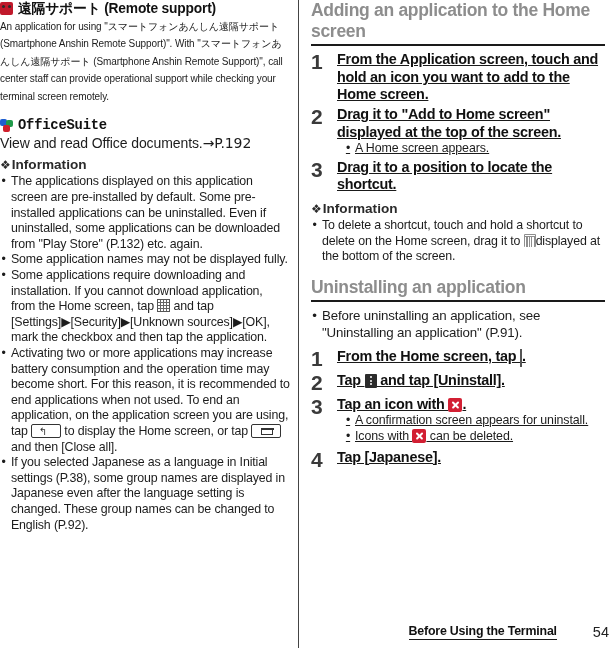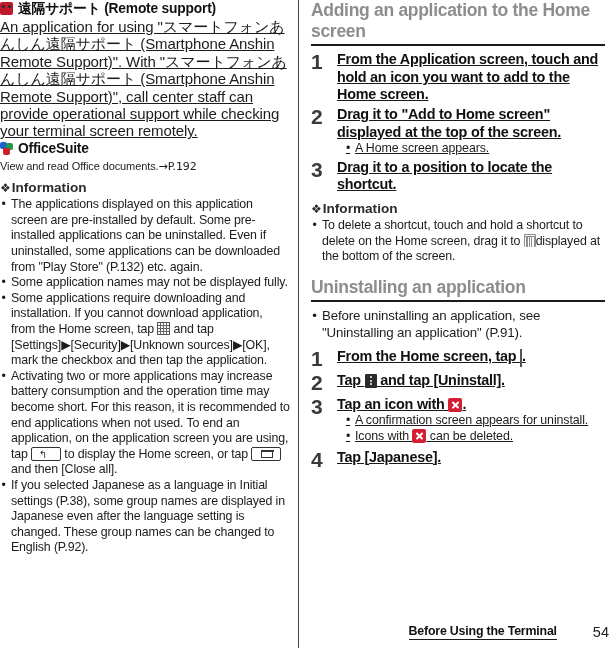--- a/index.html
+++ b/index.html
@@ -17,27 +17,27 @@
   }
   .col{
     box-sizing:border-box;
     position:relative;
   }
   .col-left{width:298px;padding:0 8px 0 0;}
   .col-right{width:311px;padding:0 4px 0 12px;border-left:1px solid #444;}
 
   
   .para{
-    font-size:11px;
+    font-size:14px;
     line-height:17.4px;
     color:#1c1c1c;
     margin:0;
     letter-spacing:-0.1px;
   }
-  .para.jp{font-size:15px;text-decoration:underline;}
+  .para.jp{font-size:10px;}
 
   .app-title{
     display:flex;align-items:center;gap:5px;
     font-size:13.8px;font-weight:bold;color:#111;
     margin:0 0 1px 0;
     line-height:17px;
   }
   .app-title .label{letter-spacing:-0.2px;}
 
   
@@ -196,21 +196,21 @@
 <div class="page">
 
   <div class="col col-left">
 
     <div class="app-title">
       <span class="ico ico-remote"></span>
       <span class="label">遠隔サポート (Remote support)</span>
     </div>
     <p class="para jp">An application for using "スマートフォンあんしん遠隔サポート (Smartphone Anshin Remote Support)". With "スマートフォンあんしん遠隔サポート (Smartphone Anshin Remote Support)", call center staff can provide operational support while checking your terminal screen remotely.</p>
 
-    <div class="app-title" style="margin-top:0;">
+    <div class="app-title" style="margin-top:12px;font-family:Liberation Mono, monospace;">
       <span class="ico ico-office">
           <i class="b"></i>
           <i class="g"></i>
           <i class="r"></i>
         </span>
       <span class="label">OfficeSuite</span>
     </div>
     <p class="para"><span>View and read Office documents.</span><span class="arrow-ref">→P.192</span></p>
 
     <div class="info-head">

